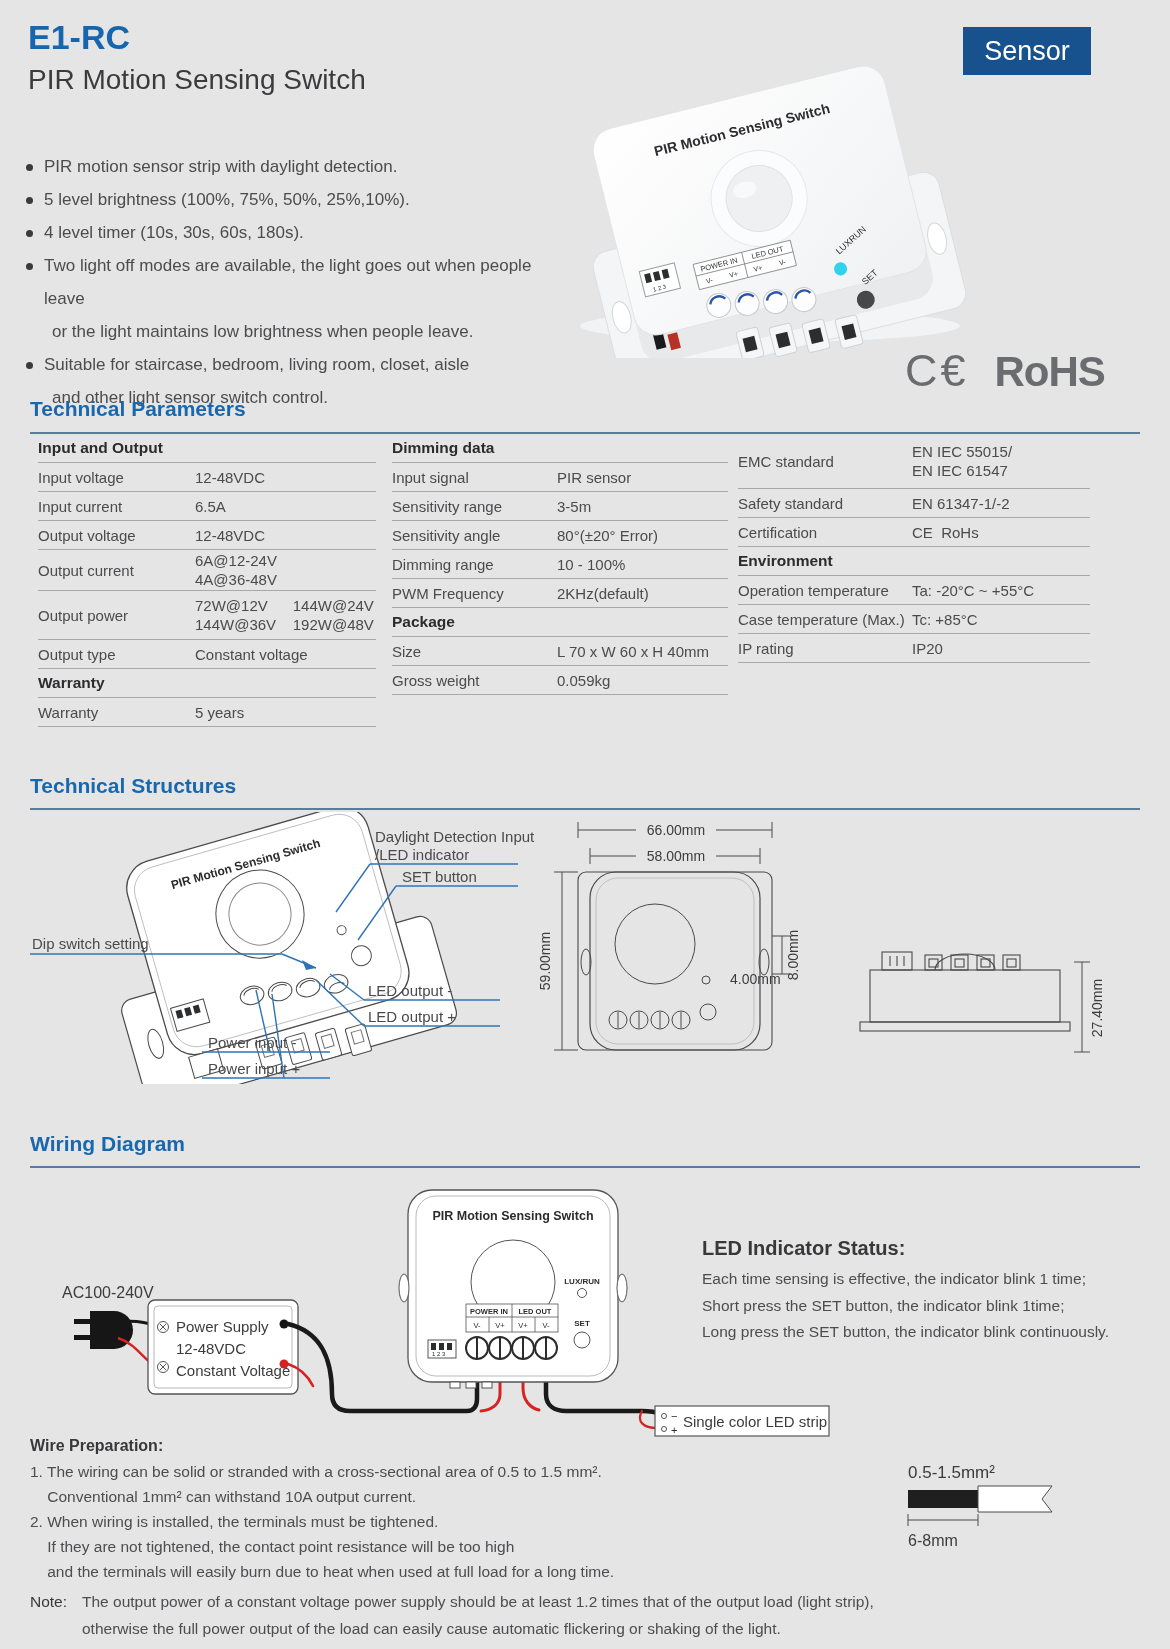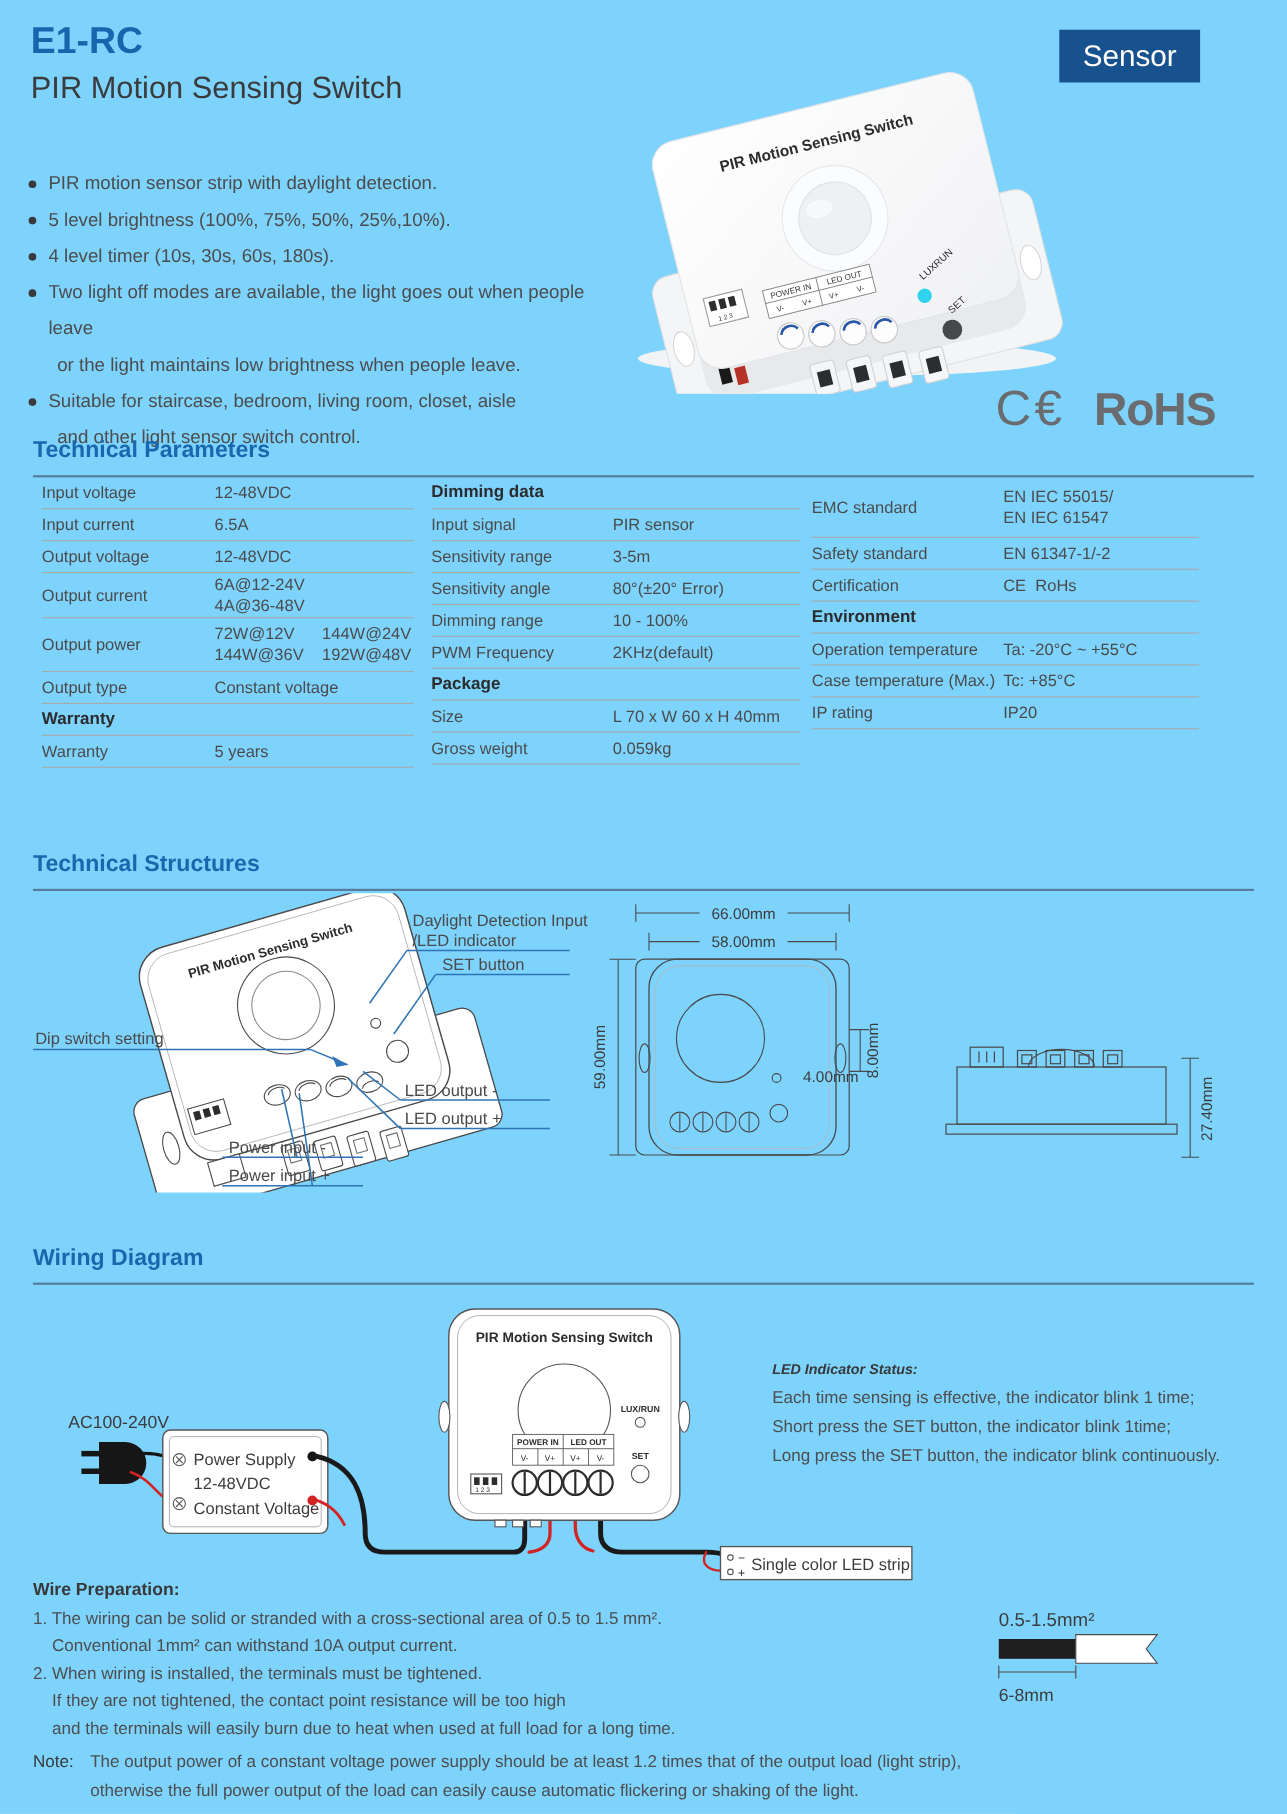--- a/index.html
+++ b/index.html
@@ -1,16 +1,16 @@
 <!DOCTYPE html>
 <html><head>
 <meta charset="utf-8">
 <style>
   html,body{margin:0;padding:0;background:#fff;}
-  .page{position:relative;width:1170px;height:1649px;background:#7dd3fc;
+  .page{position:relative;width:1170px;height:1649px;background:#e5e5e5;
         font-family:"Liberation Sans",sans-serif;color:#4c4c4e;overflow:hidden;}
   .abs{position:absolute;}
   
   .model{left:28px;top:18px;font-size:34px;font-weight:600;color:#1766ad;}
   .ptitle{left:28px;top:64px;font-size:28px;color:#3b3b3d;}
   .badge{left:963px;top:27px;width:128px;height:48px;background:#17518e;color:#fff;
          font-size:27px;display:flex;align-items:center;justify-content:center;}
   
   .features{left:26px;top:150px;width:530px;list-style:none;margin:0;padding:0;}
   .features li{position:relative;padding-left:18px;font-size:17px;line-height:33px;color:#4c4c4e;}
@@ -30,21 +30,21 @@
         font-size:15px;color:#4b4b4d;}
   .trow.h40{min-height:40px;}
   .trow.h48{min-height:48px;}
   .trow.h54{min-height:54px;}
   .trow.group{font-size:15.5px;font-weight:bold;color:#2c2c2e;}
   .tl{flex:0 0 157px;}
   .c2 .tl{flex:0 0 165px;}
   .c3 .tl{flex:0 0 174px;}
   .tv{white-space:pre-wrap;line-height:19px;}
   
-  .ledstat-title{font-size:13px;font-weight:bold;color:#38383a;margin:0 0 6px 0;font-style:italic;}
+  .ledstat-title{font-size:20px;font-weight:bold;color:#38383a;margin:0 0 6px 0;}
   .ledstat-body{font-size:15.5px;line-height:26.5px;color:#4d4d4f;white-space:pre-wrap;}
   .wp-title{font-size:16px;font-weight:bold;color:#38383a;}
   .wp-body{font-size:15.5px;line-height:25px;color:#4d4d4f;white-space:pre-wrap;margin-top:4px;}
   .note{padding-left:52px;font-size:15.5px;line-height:27px;color:#4d4d4f;}
   .note .nlabel{position:absolute;left:0;top:0;font-weight:normal;color:#38383a;}
   .note .nbody{white-space:pre-wrap;}
   svg text{font-family:"Liberation Sans",sans-serif;}
   .svgtxt{fill:#4a4a4c;font-size:15px;}
   .dimtxt{fill:#3c3c3e;font-size:14px;}
 </style>
@@ -130,20 +130,23 @@
 
   <div class="abs certs">
     <span class="ce">C€</span>
     <span class="rohs">RoHS</span>
   </div>
 
   <div class="abs shead" style="left:30px;top:397px;">Technical Parameters</div>
   <div class="abs rule" style="left:30px;top:432px;width:1110px;"></div>
 
   <div class="tcol c1" style="left:38px;width:338px;">
+    <div class="trow group">
+        <span>Input and Output</span>
+      </div>
     <div class="trow">
         <span class="tl">Input voltage</span>
         <span class="tv">12-48VDC</span>
       </div>
     <div class="trow">
         <span class="tl">Input current</span>
         <span class="tv">6.5A</span>
       </div>
     <div class="trow">
         <span class="tl">Output voltage</span>

